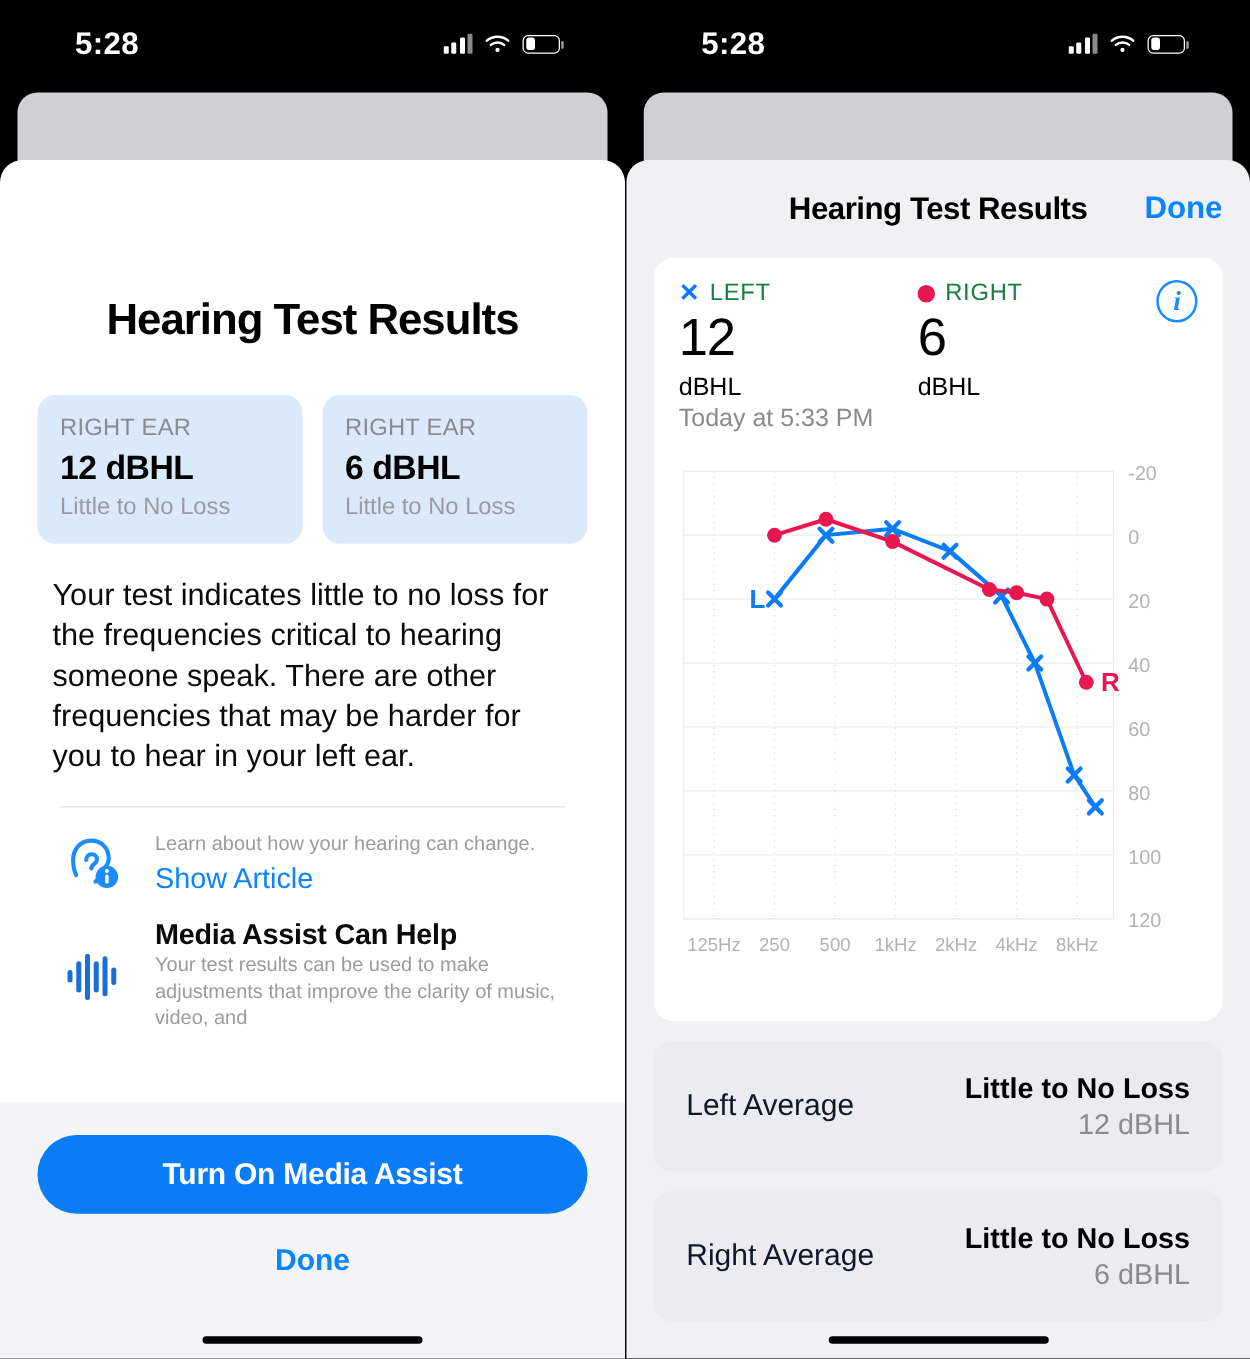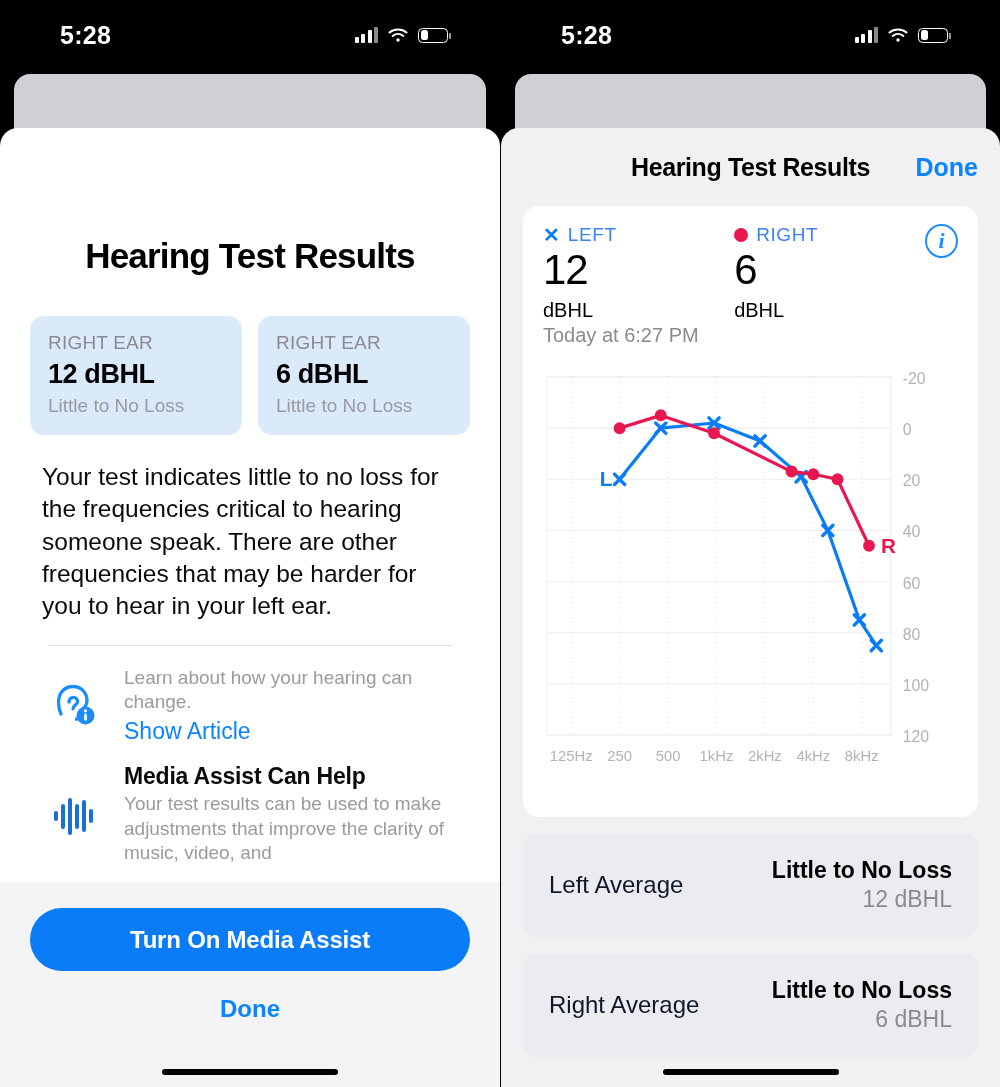--- a/index.html
+++ b/index.html
@@ -68,21 +68,21 @@
     margin-top: 26px; font-size: 24.5px; line-height: 1.32; color: #0a0a0a;
     padding: 0 12px;
   }
   .link-blue { color: #0a84ff; font-size: 24.5px; display: inline-block; margin-top: 5px; cursor: pointer; }
   .l-divider { height: 1px; background: #e2e2e6; margin: 22px 18px 0; }
 
   .info-row { display: flex; gap: 20px; padding: 18px 12px 0; align-items: center; }
   .info-icon { width: 62px; min-width: 62px; display: flex; justify-content: center; align-items: center; }
   .info-text { flex: 1; }
   .info-head { font-size: 23px; font-weight: 700; color: #0a0a0a; letter-spacing: -.2px; }
-  .info-desc { font-size: 19px; color: #9a9aa0; line-height: 1.3; margin-top: 2px; }
+  .info-desc { font-size: 16px; color: #9a9aa0; line-height: 1.3; margin-top: 2px; }
   .info-link { color: #0a84ff; font-size: 23px; font-weight: 500; display: inline-block; margin-top: 3px; cursor: pointer; }
 
   .l-footer {
     position: absolute; left: 0; right: 0; bottom: 0; height: 205px;
     background: #f4f4f6; z-index: 20; padding: 26px 30px 0;
   }
   .cta {
     width: 100%; height: 63px; background: #0a7cf7; color: #fff;
     border: none; border-radius: 32px; font-size: 24px; font-weight: 700;
     font-family: inherit; letter-spacing: -.2px; cursor: pointer;
@@ -111,21 +111,21 @@
   .r-scroll { position: absolute; left: 0; right: 0; top: 78px; bottom: 0; overflow: hidden; }
 
   .chart-card {
     margin: 0 22px; background: #fff; border-radius: 16px; padding: 18px 20px 14px;
   }
   .legend-row { display: flex; align-items: flex-start; }
   .legend-col { width: 200px; }
   .legend-top { display: flex; align-items: center; gap: 8px; }
   .legend-x { color: #0a7cf7; font-size: 20px; font-weight: 800; line-height: 1; }
   .legend-dot { width: 14px; height: 14px; border-radius: 50%; background: #e8174f; }
-  .legend-name { font-size: 19px; color: #3b82f6; letter-spacing: .6px; }
+  .legend-name { font-size: 19px; color: #15803d; letter-spacing: .6px; }
   .legend-val { display: flex; align-items: baseline; gap: 7px; margin-top: 2px; flex-direction: column; }
   .legend-num { font-size: 42px; font-weight: 400; color: #000; letter-spacing: -1px; line-height: 1.05; }
   .legend-unit { font-size: 20px; font-weight: 400; color: #000; }
   .legend-date { font-size: 20px; color: #8a8a90; margin-top: 2px; }
   .info-badge {
     margin-left: auto; width: 34px; height: 34px; border-radius: 50%;
     border: 2px solid #1a8cff; color: #1a8cff; display: flex; align-items: center;
     justify-content: center; font-size: 22px; font-style: italic;
     font-family: "Liberation Serif", serif; font-weight: 700; cursor: pointer;
   }
@@ -308,21 +308,21 @@
                 <span class="legend-name">RIGHT</span>
               </div>
               <div class="legend-val">
                 <span class="legend-num">6</span>
                 <span class="legend-unit">dBHL</span>
               </div>
             </div>
             <div class="info-badge">i</div>
           </div>
 
-          <div class="legend-date">Today at 6:27 PM</div>
+          <div class="legend-date">Today at 5:33 PM</div>
 
           <div class="chart-wrap">
             <svg class="chart-svg" id="audiogram" viewBox="0 0 420 440" preserveAspectRatio="none">
                 <rect x="4" y="14" width="348" height="358" fill="#fff" stroke="#ececef" stroke-width="1"></rect>
                 <line x1="4" y1="14" x2="352" y2="14" stroke="#ededf0" stroke-width="1"></line>
                 <text x="364" y="21" fill="#b2b2b8" font-size="16" font-family="&quot;Liberation Sans&quot;, sans-serif">-20</text>
                 <line x1="4" y1="65.14285714285714" x2="352" y2="65.14285714285714" stroke="#ededf0" stroke-width="1"></line>
                 <text x="364" y="72.14285714285714" fill="#b2b2b8" font-size="16" font-family="&quot;Liberation Sans&quot;, sans-serif">0</text>
                 <line x1="4" y1="116.28571428571428" x2="352" y2="116.28571428571428" stroke="#ededf0" stroke-width="1"></line>
                 <text x="364" y="123.28571428571428" fill="#b2b2b8" font-size="16" font-family="&quot;Liberation Sans&quot;, sans-serif">20</text>

